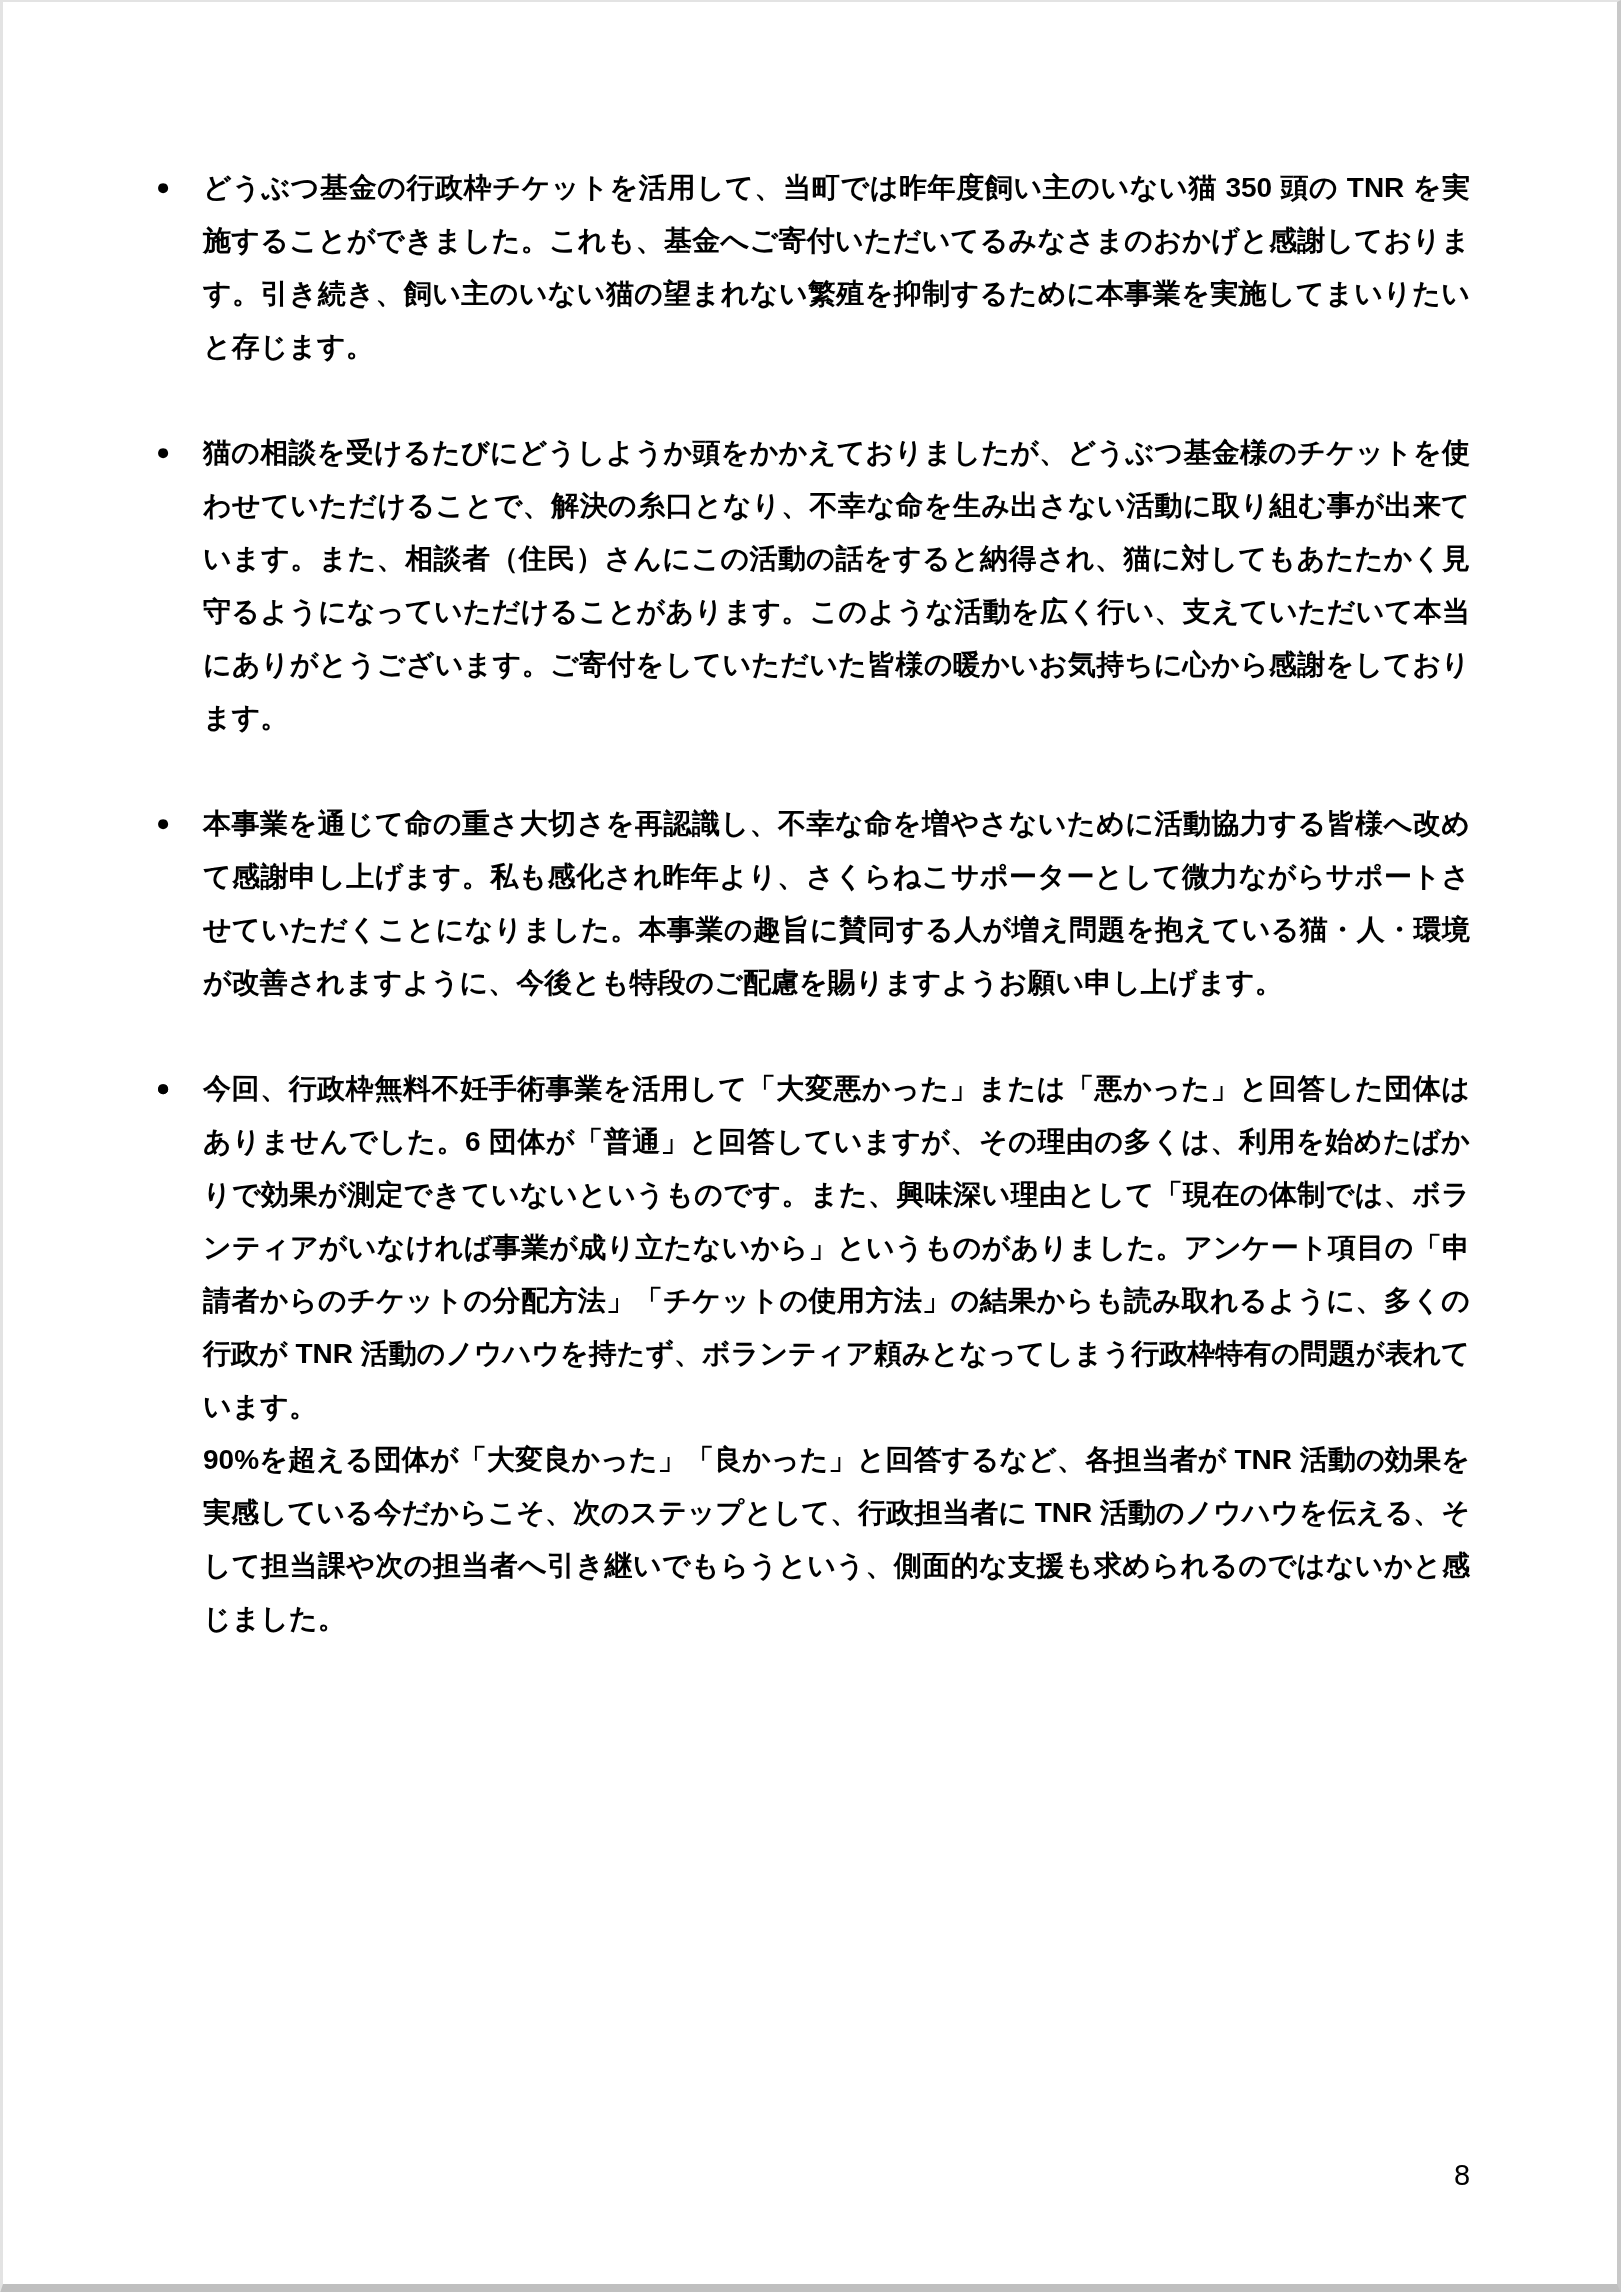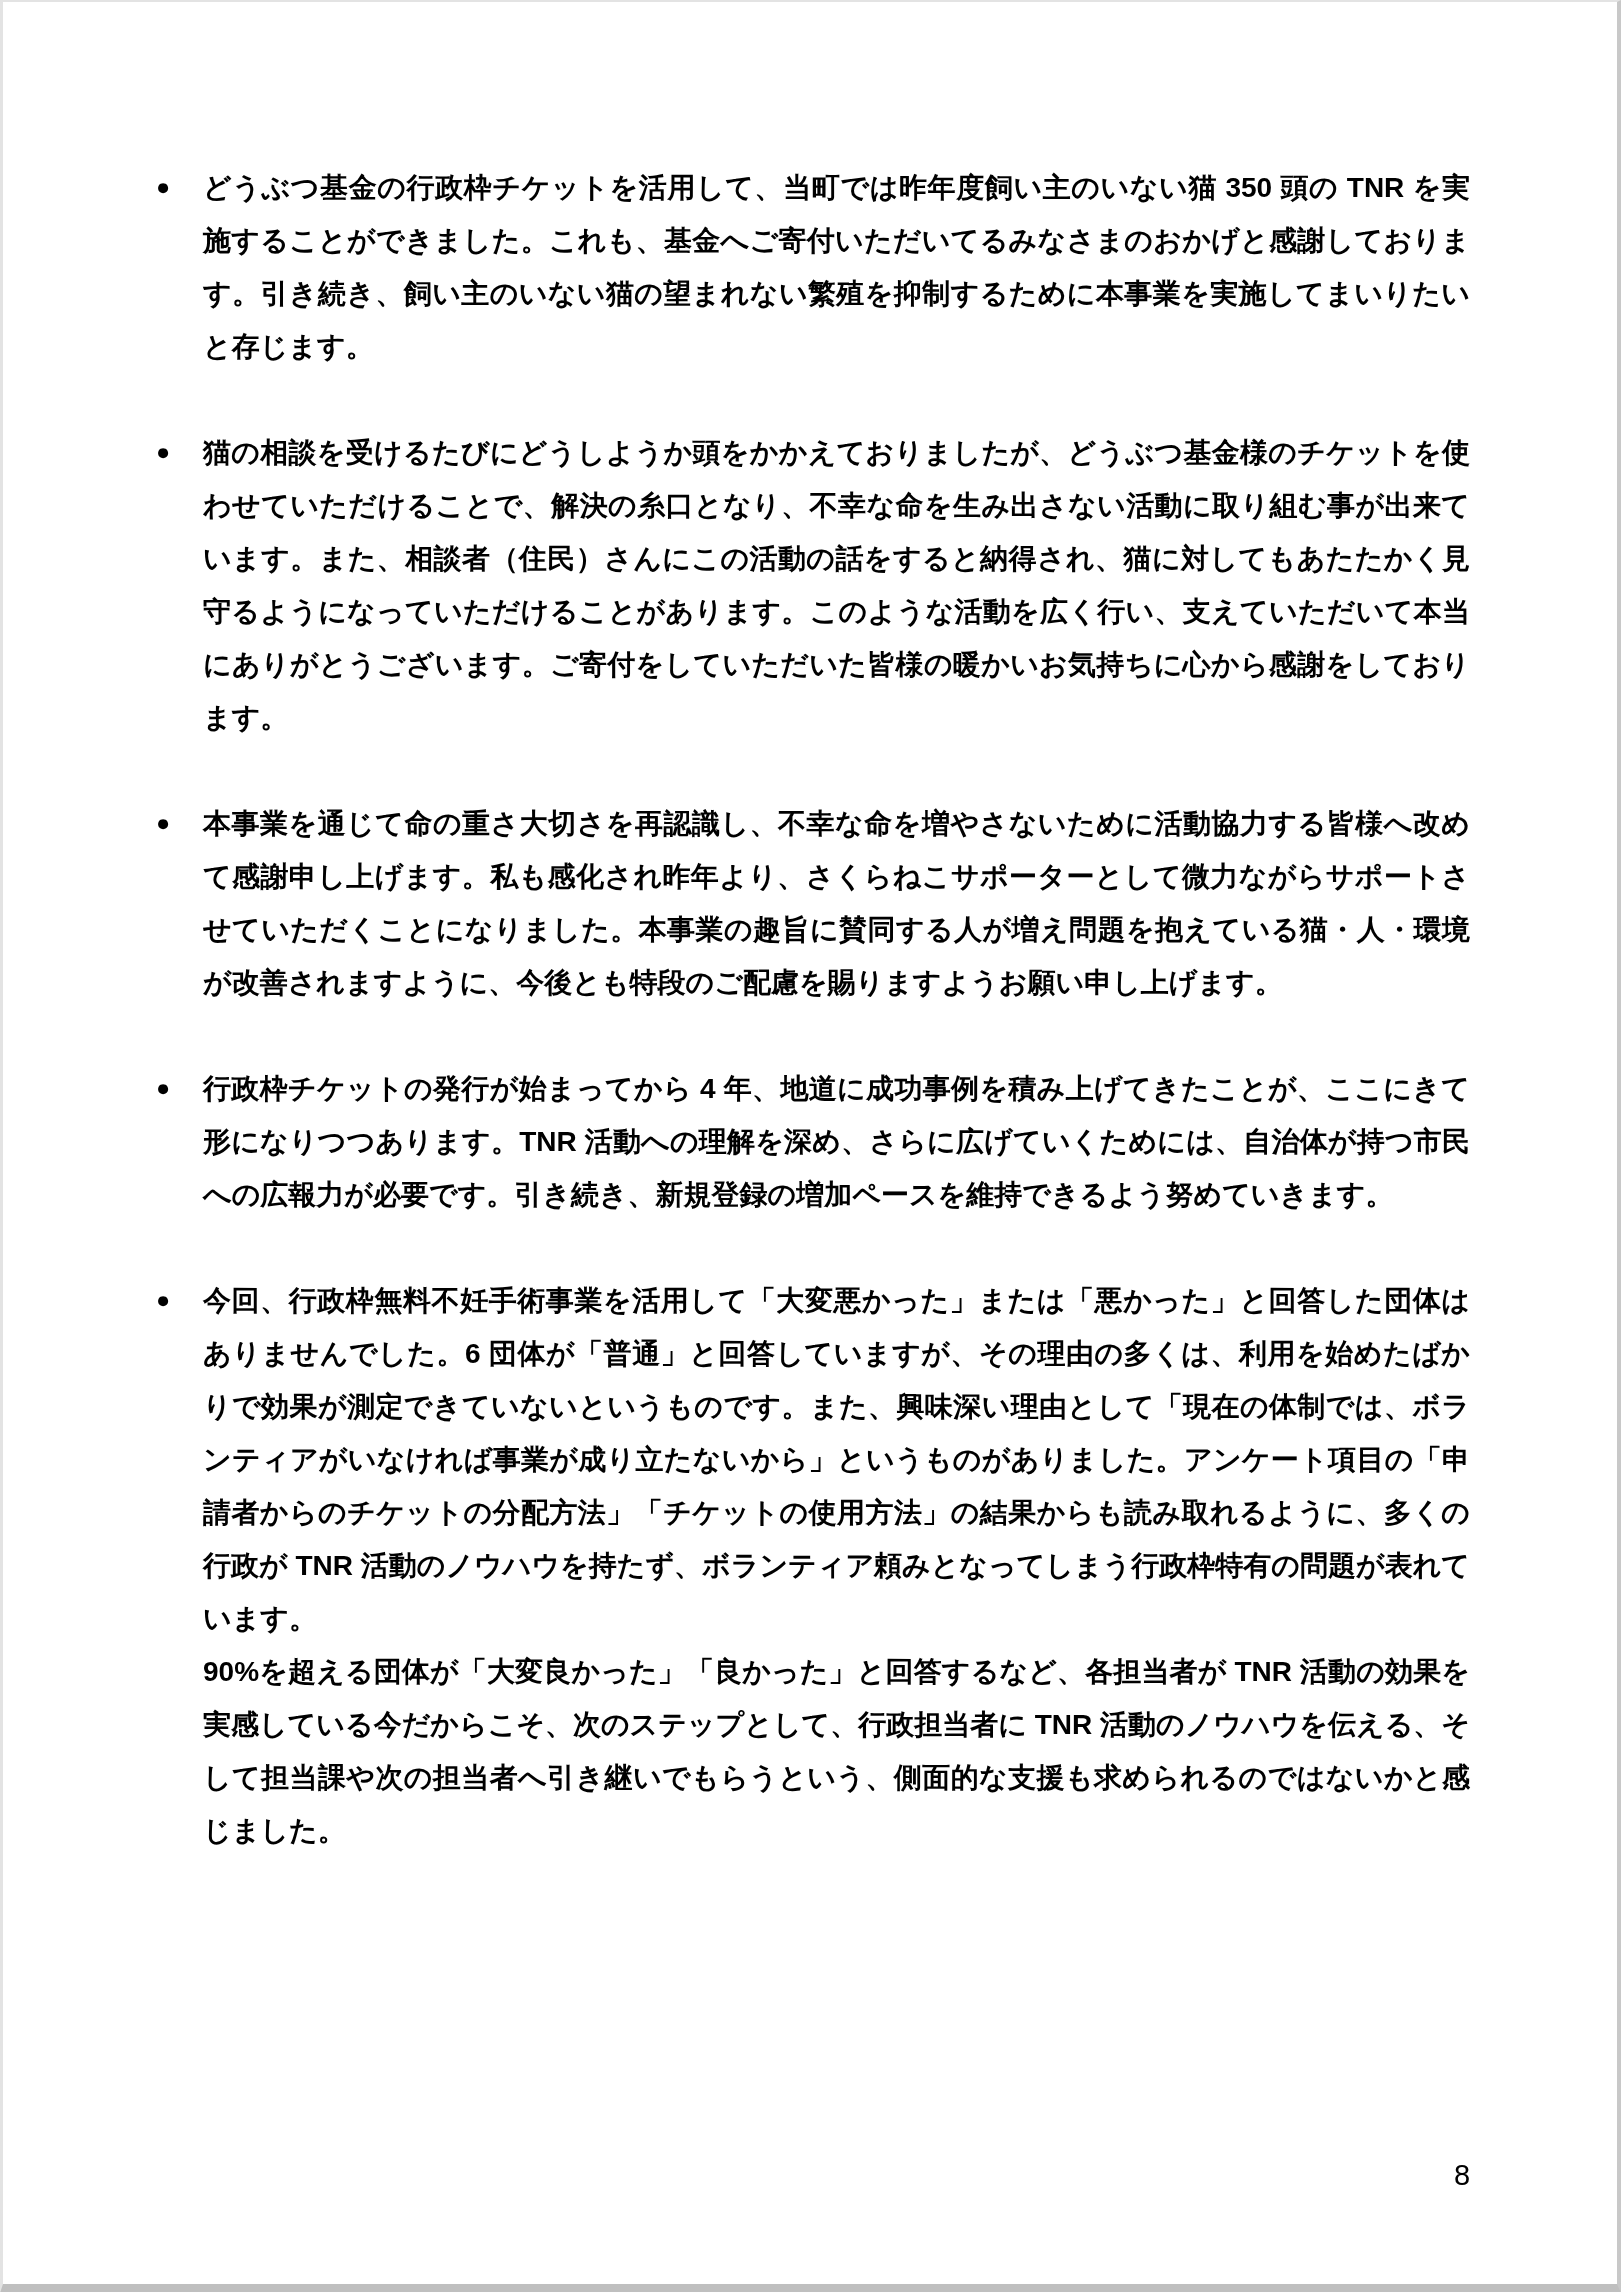--- a/index.html
+++ b/index.html
@@ -80,21 +80,20 @@
     </div>
 
     <div class="bullet-item">
       <span class="dot">●</span>
       <p>本事業を通じて命の重さ大切さを再認識し、不幸な命を増やさないために活動協力する皆様へ改めて感謝申し上げます。私も感化され昨年より、さくらねこサポーターとして微力ながらサポートさせていただくことになりました。本事業の趣旨に賛同する人が増え問題を抱えている猫・人・環境が改善されますように、今後とも特段のご配慮を賜りますようお願い申し上げます。</p>
     </div>
 
 
     <div class="bullet-item">
       <span class="dot">●</span>
-      <p>行政枠チケットの発行が始まってから 4 年、地道に成功事例を積み上げてきたことが、ここにきて形になりつつあります。TNR 活動への理解を深め、さらに広げていくためには、自治体が持つ市民への広報力が必要です。引き続き、新規登録の増加ペースを維持できるよう努めていきます。</p>
     </div>
 
     <div class="bullet-item">
       <span class="dot">●</span>
       <p>今回、行政枠無料不妊手術事業を活用して「大変悪かった」または「悪かった」と回答した団体はありませんでした。6 団体が「普通」と回答していますが、その理由の多くは、利用を始めたばかりで効果が測定できていないというものです。また、興味深い理由として「現在の体制では、ボランティアがいなければ事業が成り立たないから」というものがありました。アンケート項目の「申請者からのチケットの分配方法」「チケットの使用方法」の結果からも読み取れるように、多くの行政が TNR 活動のノウハウを持たず、ボランティア頼みとなってしまう行政枠特有の問題が表れています。</p>
       <p>90%を超える団体が「大変良かった」「良かった」と回答するなど、各担当者が TNR 活動の効果を実感している今だからこそ、次のステップとして、行政担当者に TNR 活動のノウハウを伝える、そして担当課や次の担当者へ引き継いでもらうという、側面的な支援も求められるのではないかと感じました。</p>
     </div>
 
   </div>
 

